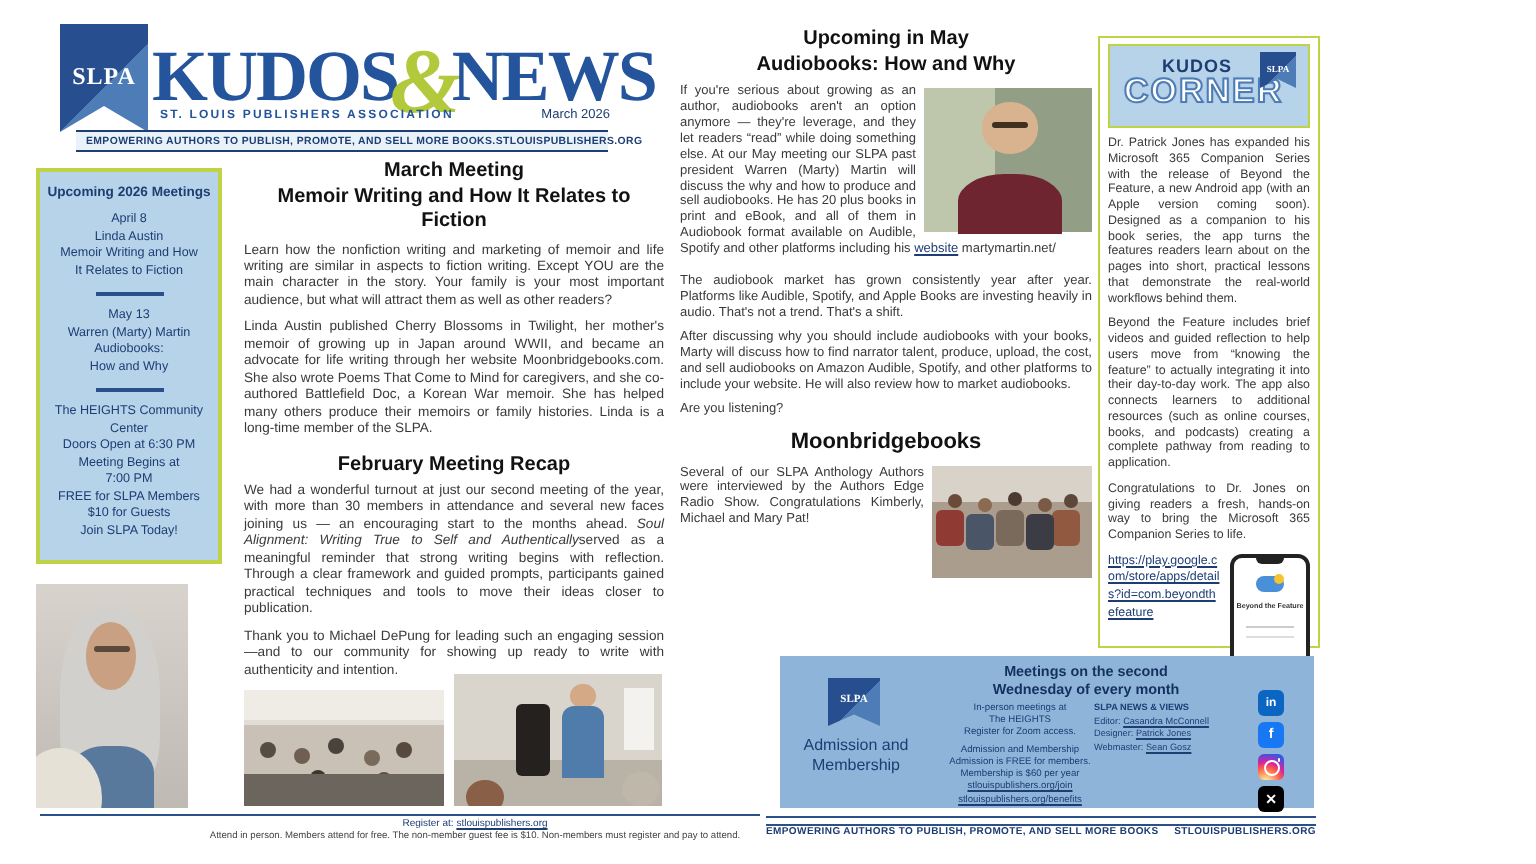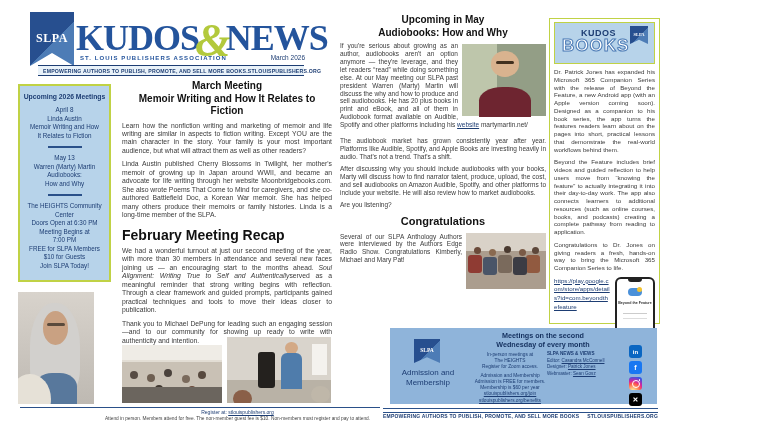--- a/index.html
+++ b/index.html
@@ -68,21 +68,21 @@
     position:relative;float:right;margin:0 0 2px 4px;}
   #photo-congrats>div{position:absolute;}
   #photo-congrats .heads{left:8px;top:14px;width:7px;height:7px;border-radius:50%;background:#6b4a3a;
     box-shadow:15px 2px 0 #8a6a50,30px -1px 0 #4a3a30,45px 2px 0 #7a5a46,58px 0 0 #5d473a;}
   #photo-congrats .torsos{left:2px;top:22px;width:14px;height:18px;border-radius:3px;background:#8f3b33;
     box-shadow:15px 2px 0 #4a5568,30px 0 0 #7a6a5c,45px 2px 0 #3c3c44,58px 0 0 #915a40;}
 
   
   #main-col{left:122px;top:80px;width:210px;}
   #main-col h1{margin:0 0 4px;text-align:center;font-size:10px;line-height:1.25;color:#111;}
-  #main-col h2{margin:7px 0 4px;font-size:14px;color:#111;}
+  #main-col h2{margin:7px 0 4px;text-align:center;font-size:10px;color:#111;}
   #main-col p{margin:0 0 5px;font-size:6.8px;line-height:1.25;text-align:justify;color:#3a3a3a;}
 
   #caption-rule{left:20px;top:407px;width:360px;border-top:1.5px solid #2a5089;}
   #register-line{left:95px;top:409px;width:285px;text-align:center;font-size:5px;color:#1d3d73;}
   #attend-note{left:95px;top:416px;width:285px;text-align:center;font-size:4.8px;color:#444;}
 
   
   #mid-col{left:340px;top:10px;width:206px;}
   #mid-col h1{margin:4px 0 3px;text-align:center;font-size:10px;line-height:1.25;color:#111;}
   #mid-col h2{margin:6px 0 6px;text-align:center;font-size:11px;color:#111;}
@@ -226,34 +226,34 @@
       <div id="photo-marty">
         <div class="head"></div>
         <div class="glasses"></div>
         <div class="shirt"></div>
       </div>
       <p><span>If you're serious about growing as an author, audiobooks aren't an option anymore — they're leverage, and they let readers “read” while doing something else. At our May meeting our SLPA past president Warren (Marty) Martin will discuss the why and how to produce and sell audiobooks. He has 20 plus books in print and eBook, and all of them in Audiobook format available on Audible, Spotify and other platforms including his </span><span class="link">website</span><span> martymartin.net/</span></p>
     </div>
     <p>The audiobook market has grown consistently year after year. Platforms like Audible, Spotify, and Apple Books are investing heavily in audio. That's not a trend. That's a shift.</p>
     <p>After discussing why you should include audiobooks with your books, Marty will discuss how to find narrator talent, produce, upload, the cost, and sell audiobooks on Amazon Audible, Spotify, and other platforms to include your website. He will also review how to market audiobooks.</p>
     <p>Are you listening?</p>
-    <h2>Congratulations</h2>
+    <h2>Moonbridgebooks</h2>
     <div class="wrap-block">
       <div id="photo-congrats">
         <div class="heads"></div>
         <div class="torsos"></div>
       </div>
       <p>Several of our SLPA Anthology Authors were interviewed by the Authors Edge Radio Show. Congratulations Kimberly, Michael and Mary Pat!</p>
     </div>
   </div>
 
   <div id="kudos-box" class="abs">
     <div id="kudos-header">
       <div id="kudos-word">KUDOS</div>
-      <div id="corner-word">BOOKS</div>
+      <div id="corner-word">CORNER</div>
       <div id="kudos-logo">
           <span>SLPA</span>
         </div>
     </div>
     <p>Dr. Patrick Jones has expanded his Microsoft 365 Companion Series with the release of Beyond the Feature, a new Android app (with an Apple version coming soon). Designed as a companion to his book series, the app turns the features readers learn about on the pages into short, practical lessons that demonstrate the real-world workflows behind them.</p>
     <p>Beyond the Feature includes brief videos and guided reflection to help users move from “knowing the feature” to actually integrating it into their day-to-day work. The app also connects learners to additional resources (such as online courses, books, and podcasts) creating a complete pathway from reading to application.</p>
     <p>Congratulations to Dr. Jones on  giving readers a fresh, hands-on way to bring the Microsoft 365 Companion Series to life.</p>
     <div style="overflow:hidden;">
       <span id="app-link" class="link">https://play.google.com/store/apps/details?id=com.beyondthefeature</span>
       <div id="phone">

